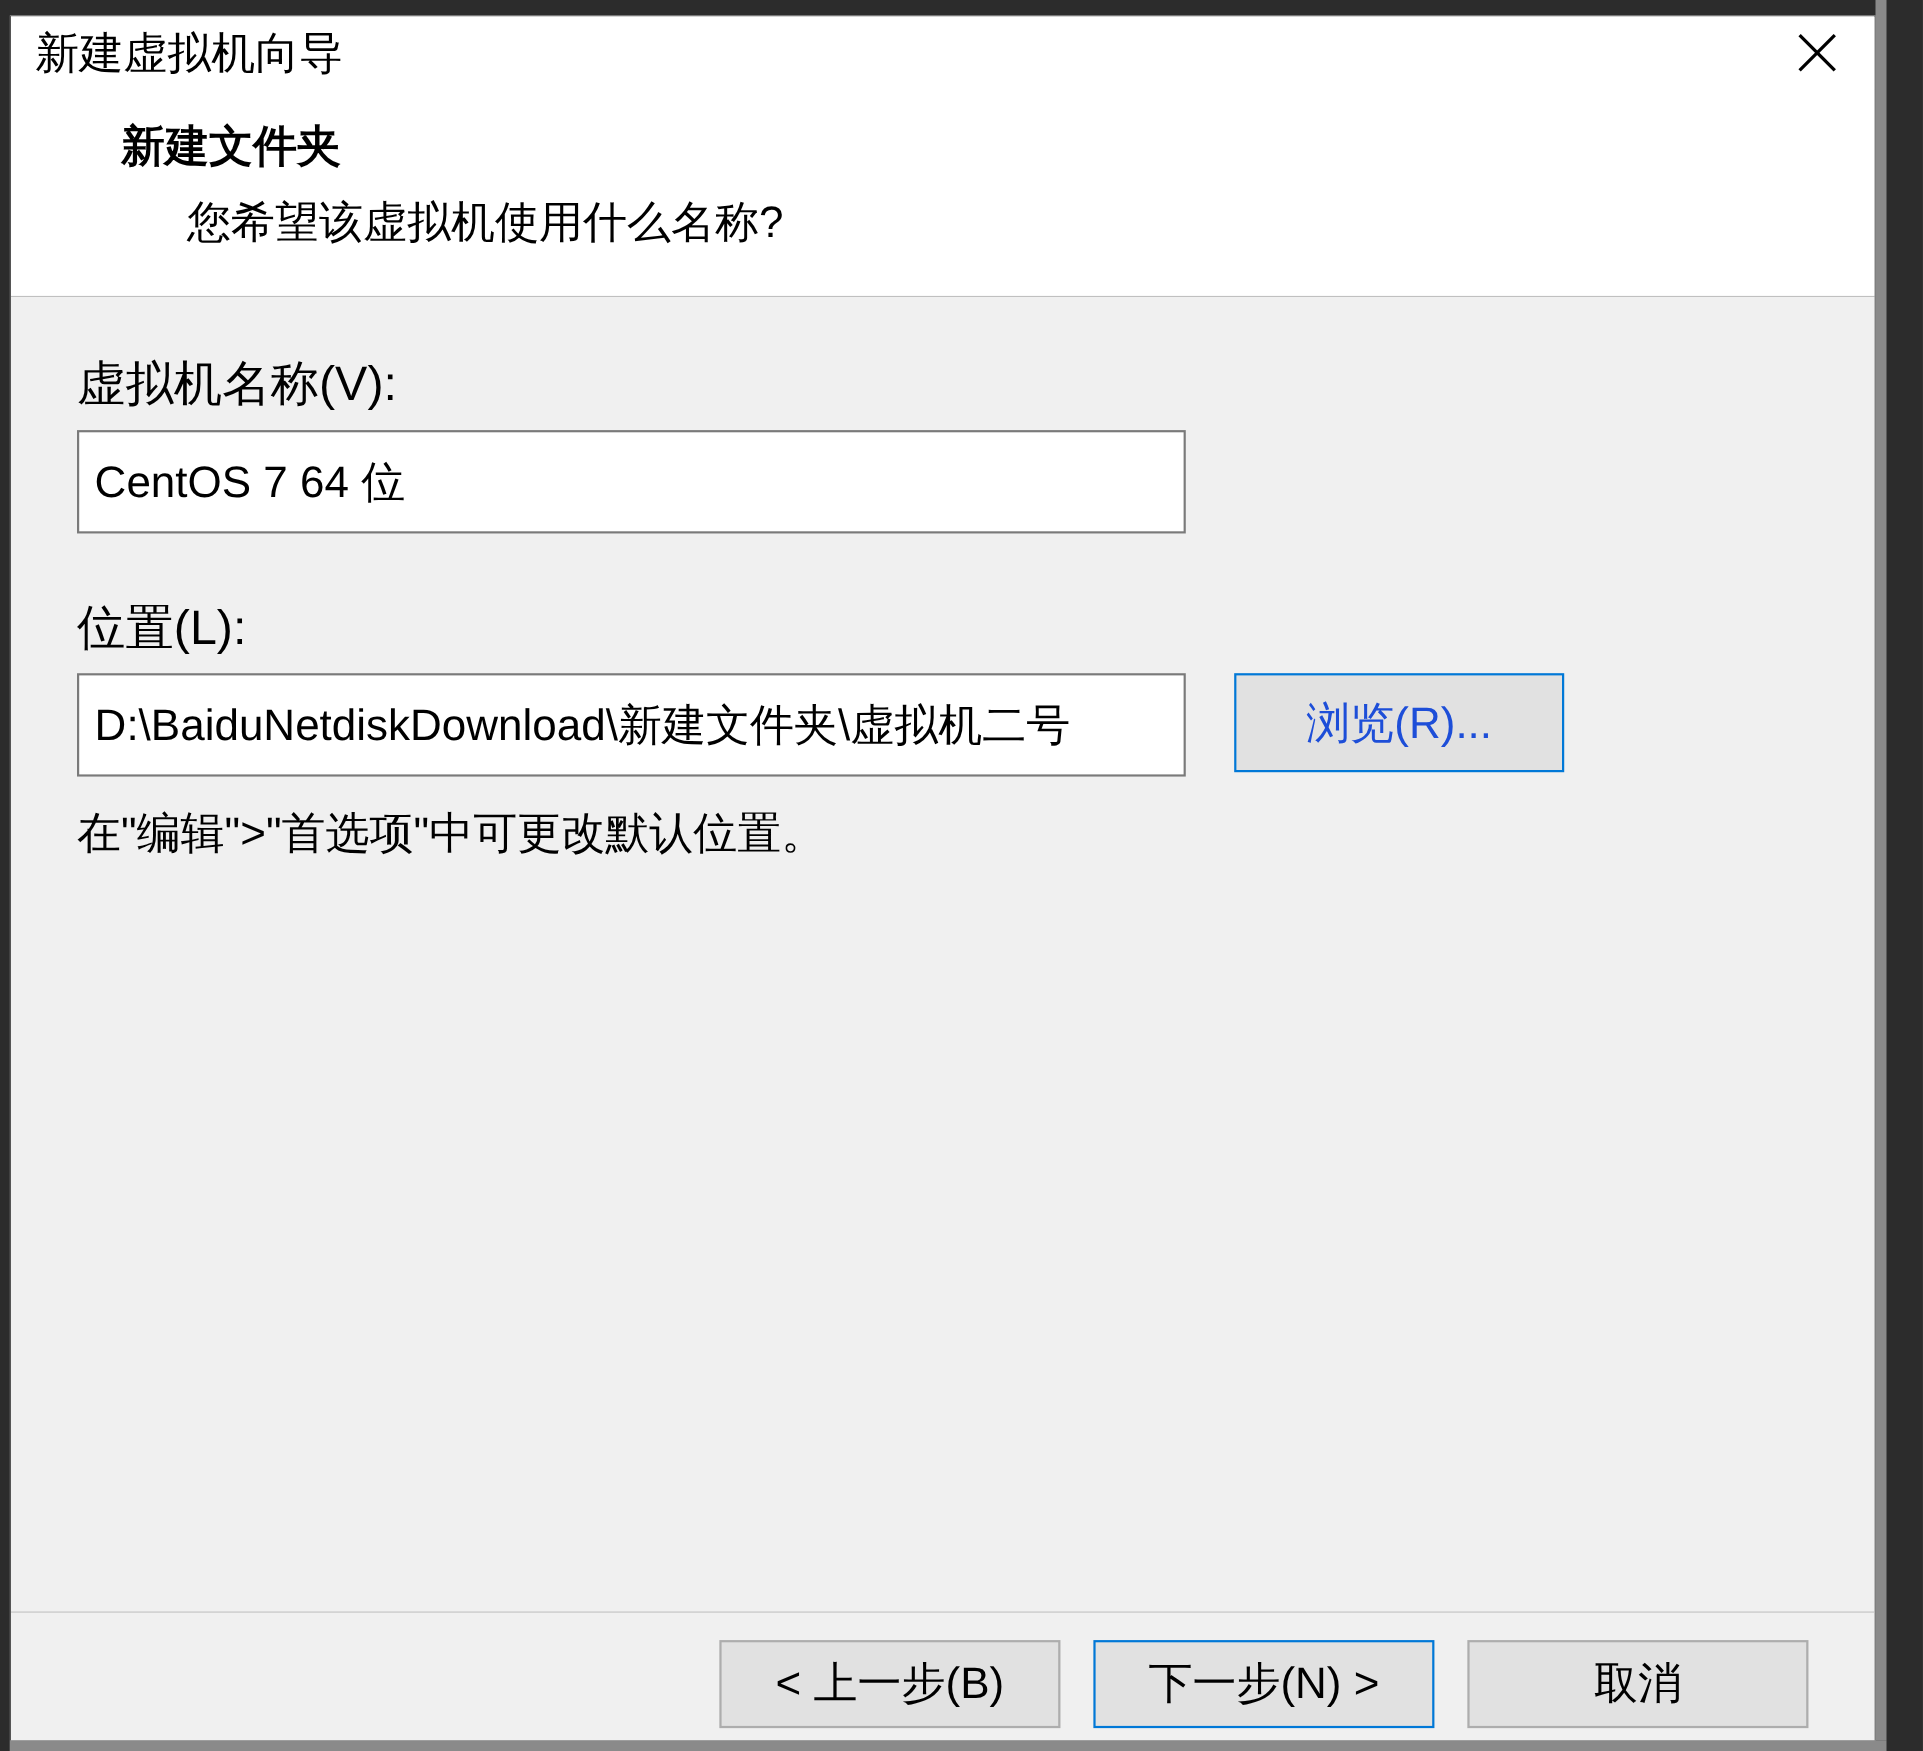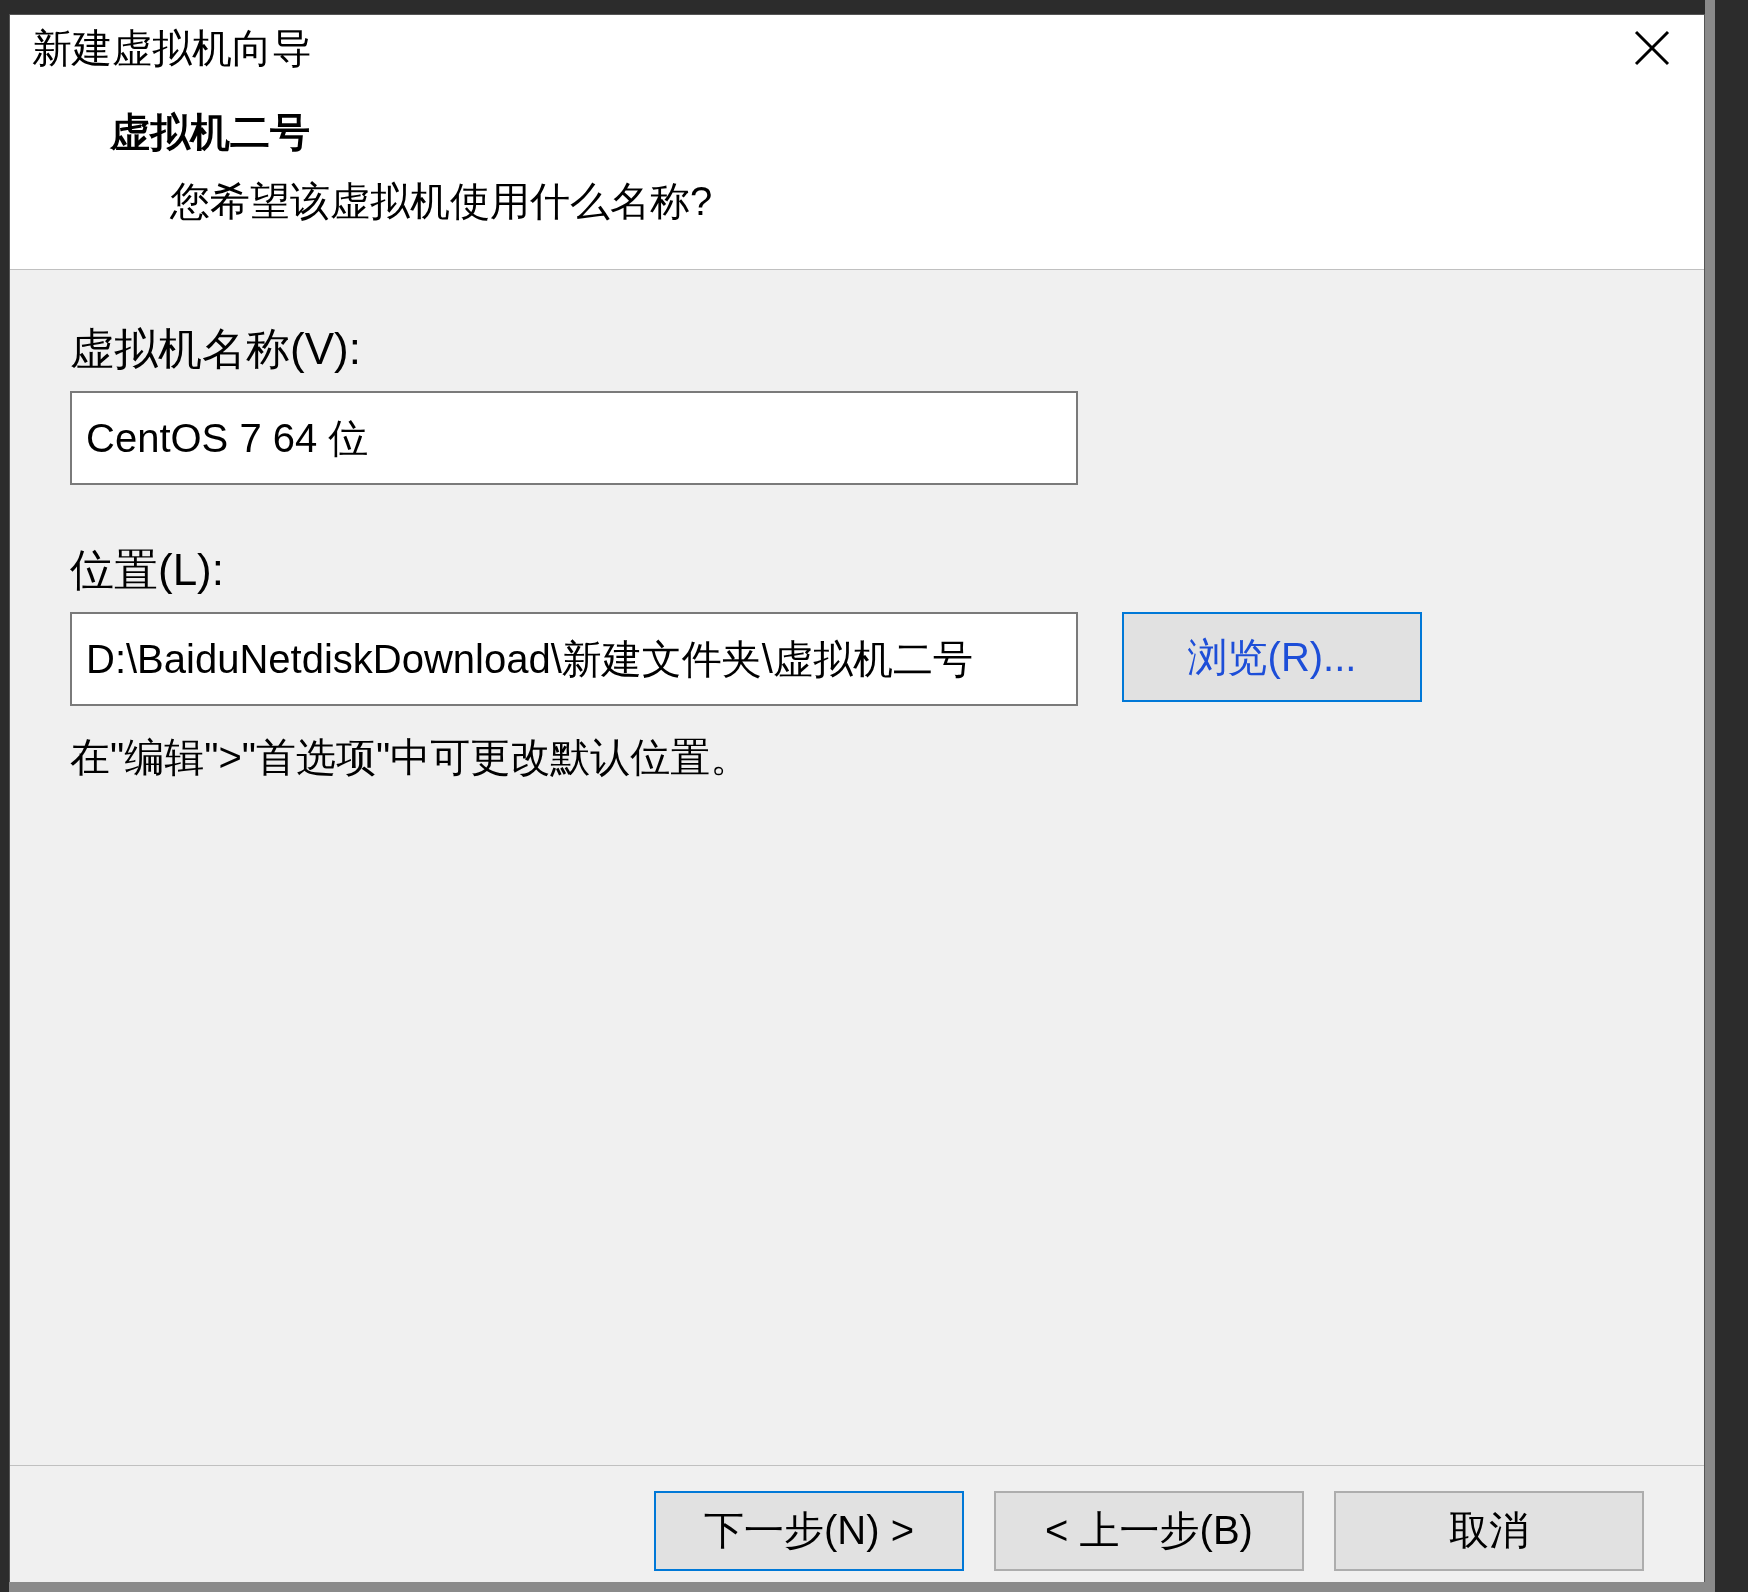--- a/index.html
+++ b/index.html
@@ -109,21 +109,21 @@
       <div class="titlebar-title">新建虚拟机向导</div>
       <div class="close-btn">
         <svg width="36" height="36" viewBox="0 0 36 36">
             <line x1="2" y1="2" x2="34" y2="34" stroke="#000" stroke-width="3"></line>
             <line x1="34" y1="2" x2="2" y2="34" stroke="#000" stroke-width="3"></line>
           </svg>
       </div>
     </div>
 
     <div class="header-block">
-      <div class="header-title">虚拟机二号</div>
+      <div class="header-title">新建文件夹</div>
       <div class="header-sub">您希望该虚拟机使用什么名称?</div>
     </div>
 
     <div class="divider"></div>
 
     <div class="form-area">
       <div class="label">虚拟机名称(V):</div>
       <input type="text" class="text-input" value="CentOS 7 64 位" style="">
 
       <div class="gap-block"></div>
@@ -131,21 +131,21 @@
       <div class="label">位置(L):</div>
       <div class="loc-row">
         <input type="text" class="text-input" value="D:\BaiduNetdiskDownload\新建文件夹\虚拟机二号" style="">
         <button class="browse-btn">浏览(R)...</button>
       </div>
 
       <div class="hint">在"编辑"&gt;"首选项"中可更改默认位置。</div>
     </div>
 
     <div class="footer">
+      <button class="footer-btn">&lt; 上一步(B)</button>
       <button class="footer-btn primary">下一步(N) &gt;</button>
-      <button class="footer-btn">&lt; 上一步(B)</button>
       <button class="footer-btn">取消</button>
     </div>
 
   </div>
   <div class="right-shadow"></div>
   <div class="bottom-shadow"></div>
 </div>
 
 </body></html>

